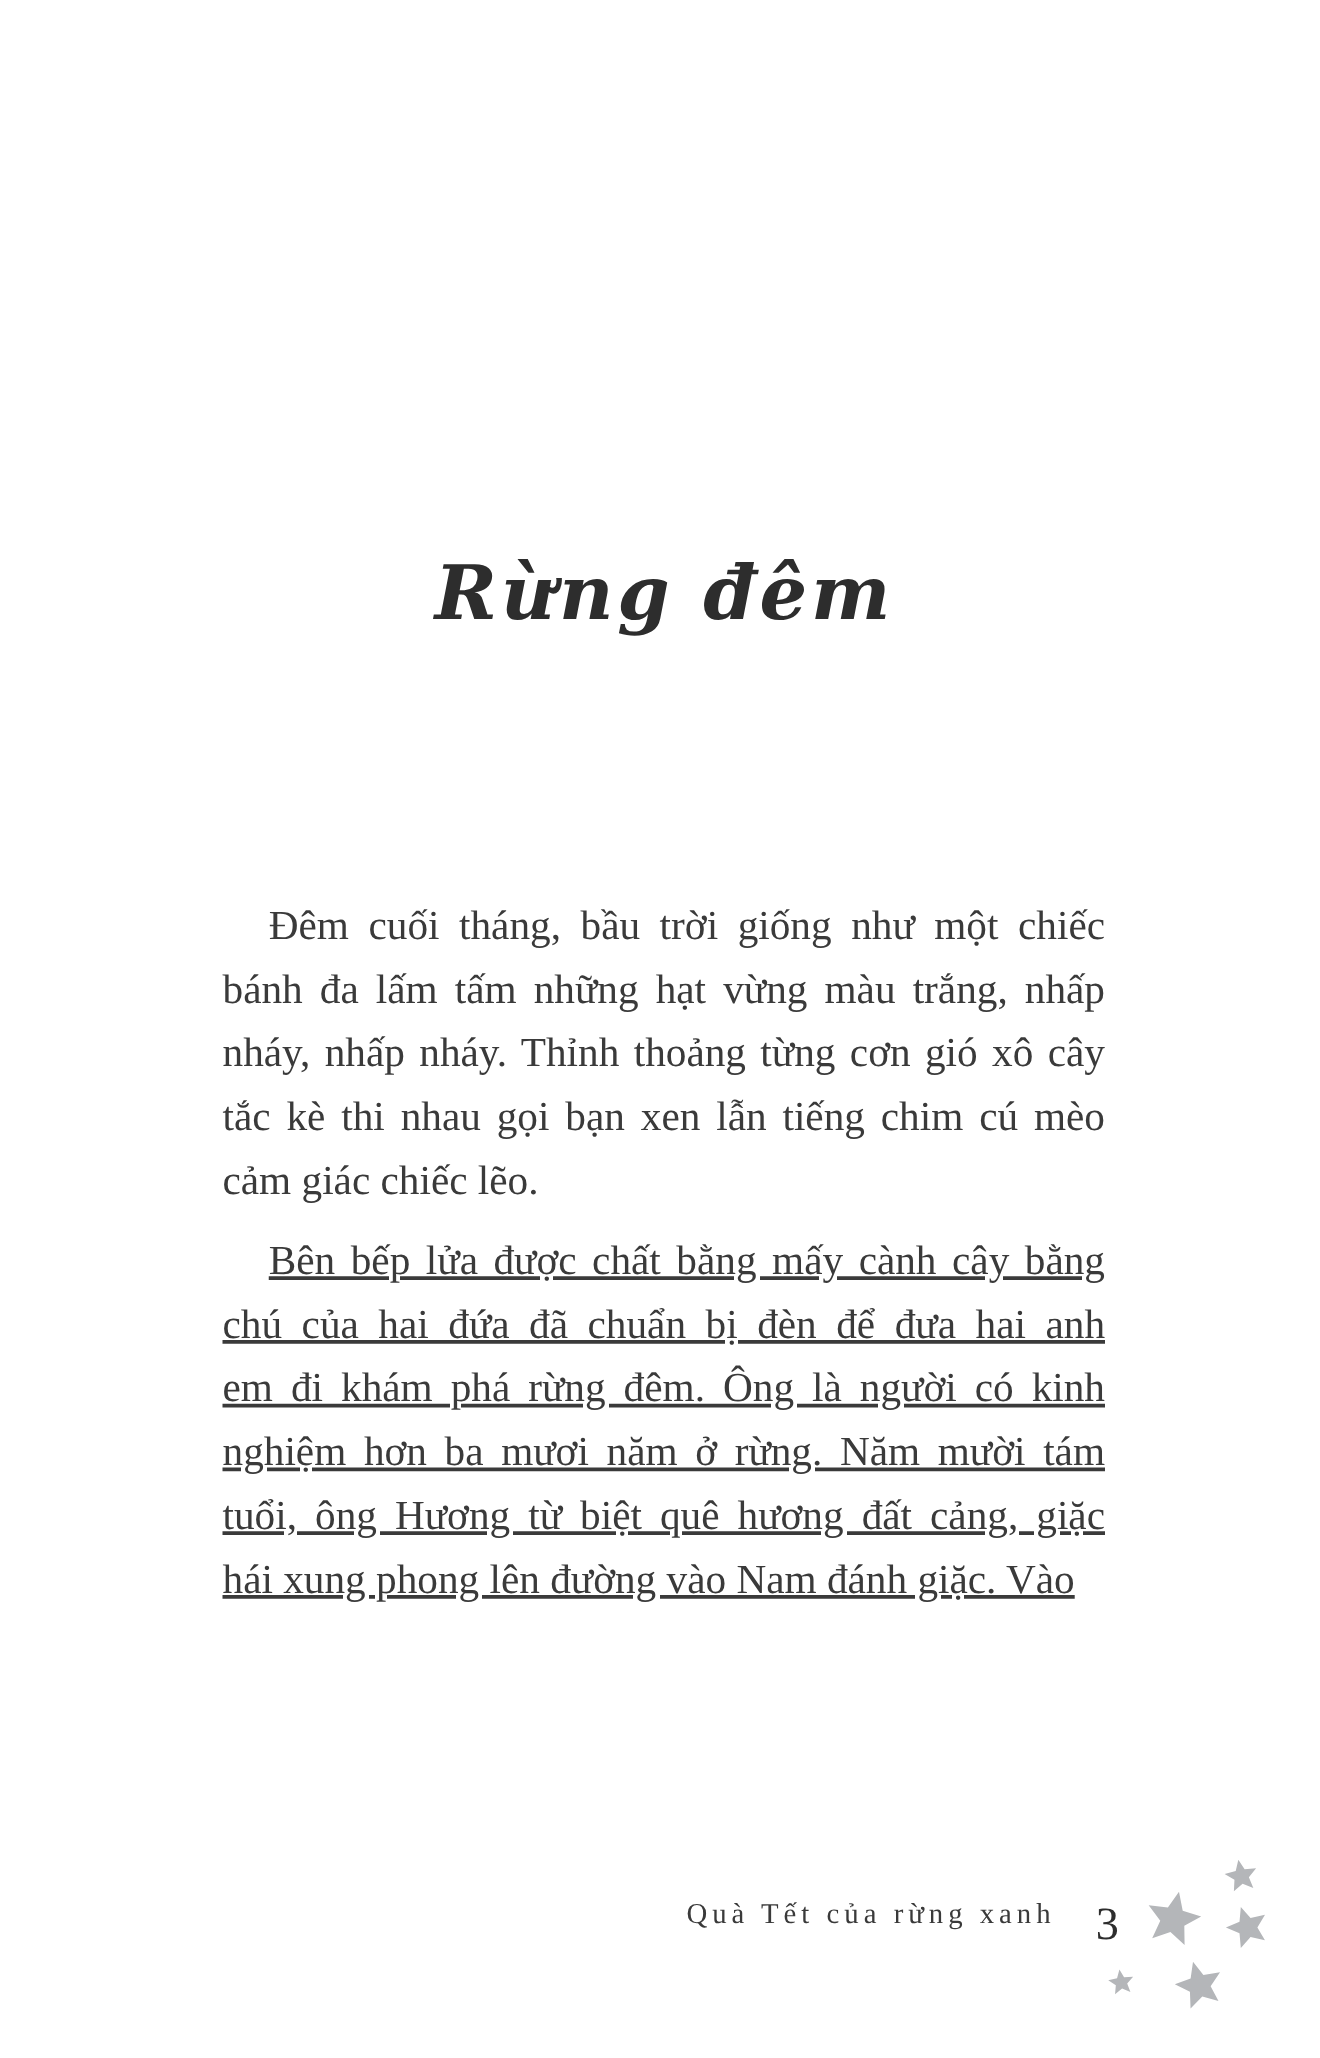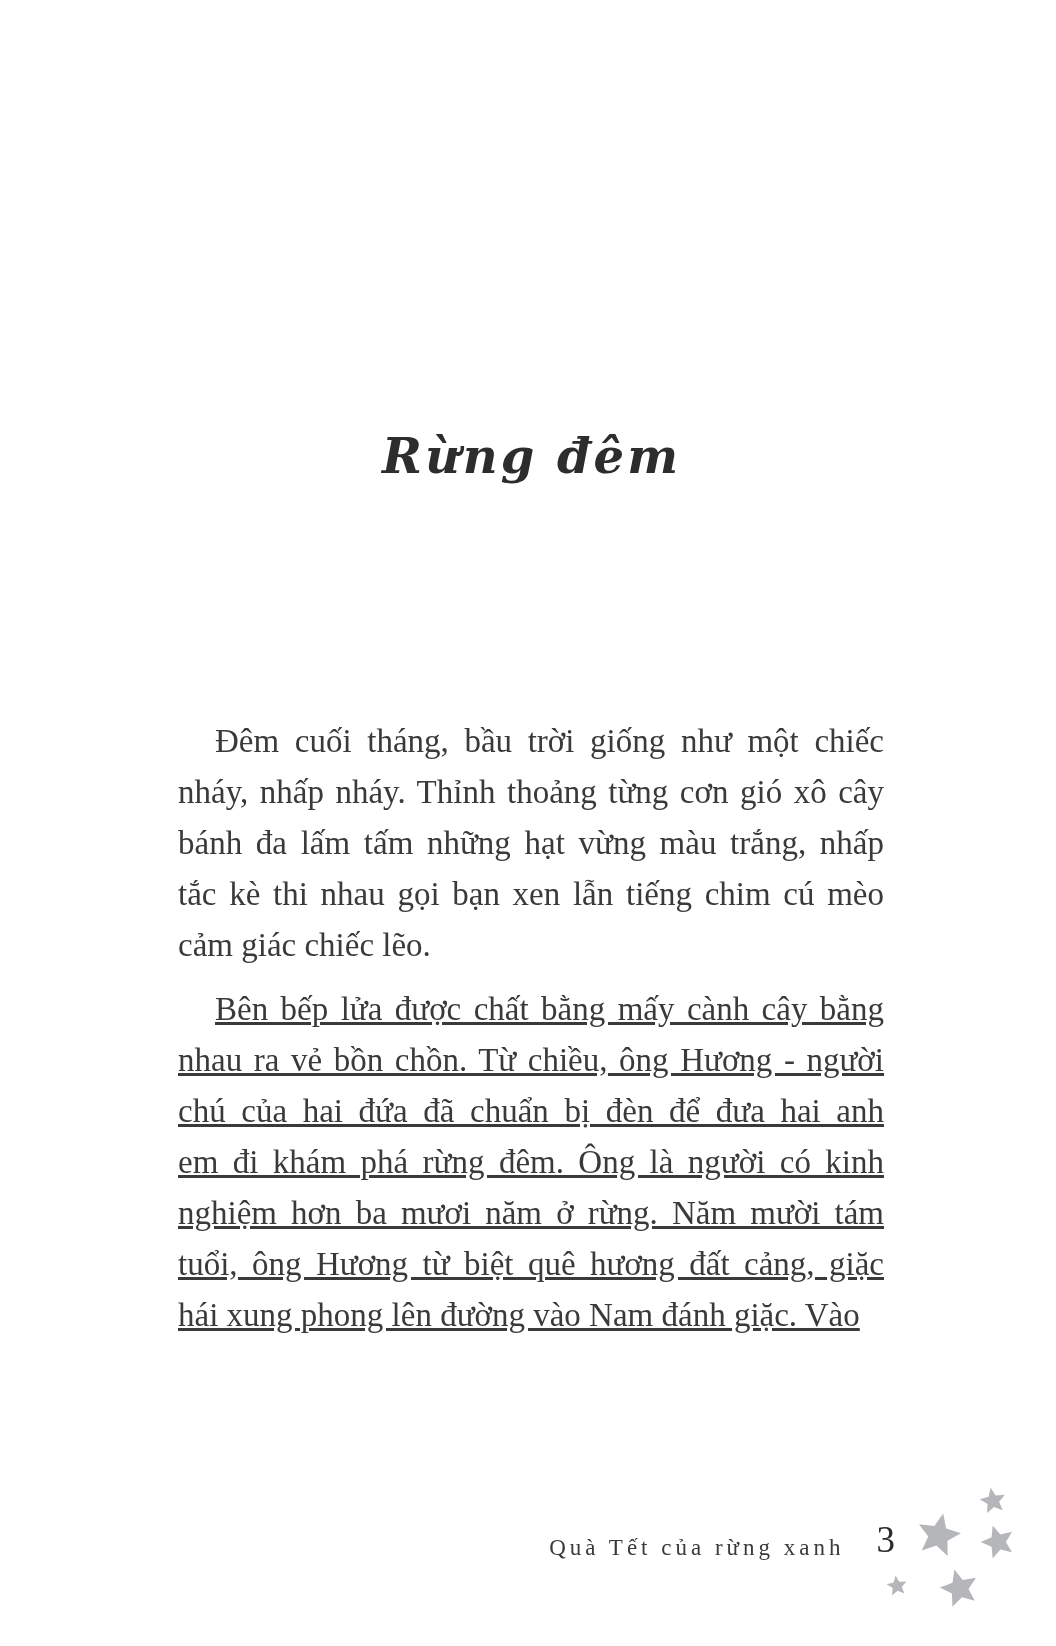--- a/index.html
+++ b/index.html
@@ -11,28 +11,28 @@
     position: relative;
     width: 1056px;
     height: 1646px;
     background: var(--bg-color, #ffffff);
     font-family: "Liberation Serif", serif;
     overflow: hidden;
   }
   .chapter-title {
     position: absolute;
     left: 165px;
-    top: 428px;
+    top: 440px;
     width: 733px;
     margin: 0;
     text-align: center;
     font-family: "DejaVu Serif", serif;
     font-style: italic;
     font-weight: 700;
-    font-size: 48px;
+    font-size: 60px;
     letter-spacing: 3px;
     color: var(--title-color, #2d2d2d);
   }
   .body-text {
     position: absolute;
     left: 165px;
     top: 703px;
     width: 732px;
     font-size: 33px;
     line-height: 51px;
@@ -54,21 +54,21 @@
     text-align-last: left;
   }
   .line.indent {
     text-indent: 37px;
   }
   .footer {
     position: absolute;
     right: 161px;
     top: 1518px;
     display: flex;
-    align-items: flex-end;
+    align-items: flex-start;
     gap: 32px;
   }
   .footer-book-title {
     font-size: 23px;
     letter-spacing: 4px;
     color: var(--text-color, #3a3a3a);
   }
   .footer-page-number {
     font-size: 37px;
     color: var(--title-color, #2d2d2d);
@@ -88,28 +88,27 @@
 </head>
 <body>
 
 <div class="page" style="--bg-color: #ffffff; --text-color: #3a3a3a; --title-color: #2d2d2d;">
 
   <h1 class="chapter-title">Rừng đêm</h1>
 
   <div class="body-text" id="body-text">
       <div class="para">
         <div class="line indent">Đêm cuối tháng, bầu trời giống như một chiếc</div>
+        <div class="line">bánh đa lấm tấm những hạt vừng màu trắng, nhấp</div>
         <div class="line">nháy, nhấp nháy. Thỉnh thoảng từng cơn gió xô cây</div>
-        <div class="line">bánh đa lấm tấm những hạt vừng màu trắng, nhấp</div>
         <div class="line">tắc kè thi nhau gọi bạn xen lẫn tiếng chim cú mèo</div>
         <div class="line last">cảm giác chiếc lẽo.</div>
       </div>
       <div class="para">
         <div class="line indent">Bên bếp lửa được chất bằng mấy cành cây bằng</div>
-        <div class="line">nhau ra vẻ bồn chồn. Từ chiều, ông Hương - người</div>
         <div class="line">chú của hai đứa đã chuẩn bị đèn để đưa hai anh</div>
         <div class="line">em đi khám phá rừng đêm. Ông là người có kinh</div>
         <div class="line">nghiệm hơn ba mươi năm ở rừng. Năm mười tám</div>
         <div class="line">tuổi, ông Hương từ biệt quê hương đất cảng, giặc</div>
         <div class="line last">hái xung phong lên đường vào Nam đánh giặc. Vào</div>
       </div>
     </div>
 
   <div class="footer">
     <span class="footer-book-title">Quà Tết của rừng xanh</span>

